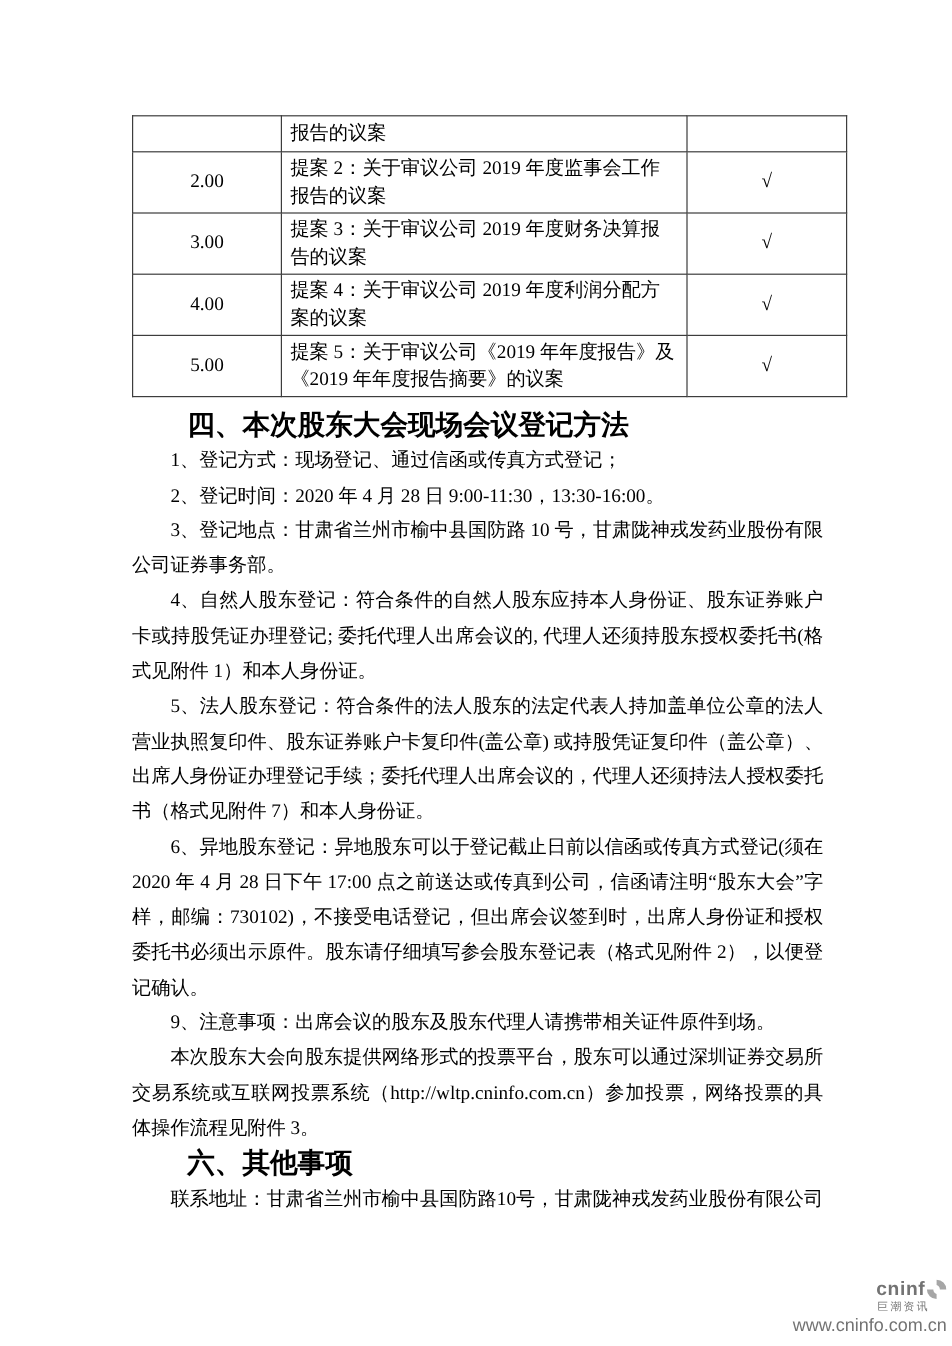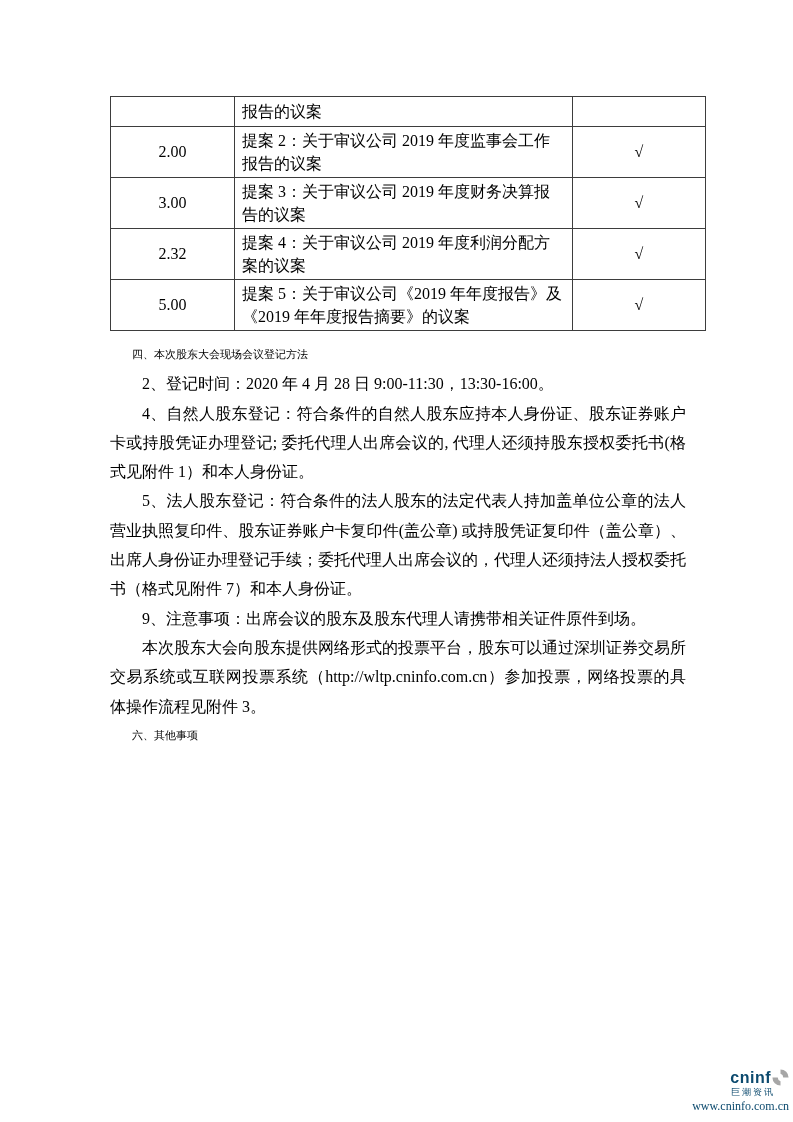--- a/index.html
+++ b/index.html
@@ -38,22 +38,22 @@
   td.col-code   { width: 121px; text-align: center; }
   td.col-prop   { width: 322px; text-align: left; padding: 2px 8px 2px 7px; line-height: 23px; }
   td.col-vote   { width: 130px; text-align: center; }
   tr.row-short  { height: 30px; }
   tr.row-tall   { height: 46px; }
   
   .sections {
     margin-top: 9px;
   }
   .sections .heading {
-    font-weight: normal;
-    font-size: 11px;
+    font-weight: bold;
+    font-size: 23px;
     line-height: 29.3px;
     text-indent: 2em;
     margin: 0;
   }
   .sections p.para {
     font-size: 16px;
     line-height: 29.3px;
     text-indent: 2em;
     text-align: justify;
     margin: 0;
@@ -61,21 +61,21 @@
   .sections p.para.no-justify {
     text-align: left;
   }
   
   .cninfo-logo {
     position: absolute;
     right: 4px;
     bottom: 10px;
     text-align: right;
     font-family: "Liberation Sans", "DejaVu Sans", sans-serif;
-    color: #0c4a6e;
+    color: #737373;
     line-height: 1;
     user-select: none;
   }
   .cninfo-logo .brand-row {
     display: flex;
     align-items: center;
     justify-content: flex-end;
     gap: 1px;
   }
   .cninfo-logo .brand {
@@ -83,23 +83,22 @@
     font-size: 16px;
     letter-spacing: 0.5px;
   }
   .cninfo-logo .brand-cn {
     font-size: 9px;
     letter-spacing: 2px;
     margin-top: 2px;
     margin-right: 14px;
   }
   .cninfo-logo .url {
-    font-size: 12px;
+    font-size: 15px;
     margin-top: 3px;
-    font-family: Liberation Serif, serif;
   }
 </style>
 </head>
 <body>
 
 <div class="page">
 
   <div class="content">
 
     <table class="proposals">
@@ -113,43 +112,47 @@
           <td class="col-code">2.00</td>
           <td class="col-prop">提案 2：关于审议公司 2019 年度监事会工作报告的议案</td>
           <td class="col-vote">√</td>
         </tr>
         <tr class="row-tall">
           <td class="col-code">3.00</td>
           <td class="col-prop">提案 3：关于审议公司 2019 年度财务决算报告的议案</td>
           <td class="col-vote">√</td>
         </tr>
         <tr class="row-tall">
-          <td class="col-code">2.32</td>
+          <td class="col-code">4.00</td>
           <td class="col-prop">提案 4：关于审议公司 2019 年度利润分配方案的议案</td>
           <td class="col-vote">√</td>
         </tr>
         <tr class="row-tall">
           <td class="col-code">5.00</td>
           <td class="col-prop">提案 5：关于审议公司《2019 年年度报告》及《2019 年年度报告摘要》的议案</td>
           <td class="col-vote">√</td>
         </tr>
       </tbody>
     </table>
 
     <div class="sections">
 
       <h3 class="heading">四、本次股东大会现场会议登记方法</h3>
+      <p class="para">1、登记方式：现场登记、通过信函或传真方式登记；</p>
       <p class="para">2、登记时间：2020 年 4 月 28 日 9:00-11:30，13:30-16:00。</p>
+      <p class="para">3、登记地点：甘肃省兰州市榆中县国防路 10 号，甘肃陇神戎发药业股份有限公司证券事务部。</p>
       <p class="para">4、自然人股东登记：符合条件的自然人股东应持本人身份证、股东证券账户卡或持股凭证办理登记; 委托代理人出席会议的, 代理人还须持股东授权委托书(格式见附件 1）和本人身份证。</p>
       <p class="para">5、法人股东登记：符合条件的法人股东的法定代表人持加盖单位公章的法人营业执照复印件、股东证券账户卡复印件(盖公章) 或持股凭证复印件（盖公章）、出席人身份证办理登记手续；委托代理人出席会议的，代理人还须持法人授权委托书（格式见附件 7）和本人身份证。</p>
+      <p class="para">6、异地股东登记：异地股东可以于登记截止日前以信函或传真方式登记(须在 2020 年 4 月 28 日下午 17:00 点之前送达或传真到公司，信函请注明“股东大会”字样，邮编：730102)，不接受电话登记，但出席会议签到时，出席人身份证和授权委托书必须出示原件。股东请仔细填写参会股东登记表（格式见附件 2），以便登记确认。</p>
       <p class="para">9、注意事项：出席会议的股东及股东代理人请携带相关证件原件到场。</p>
 
       <p class="para">本次股东大会向股东提供网络形式的投票平台，股东可以通过深圳证券交易所交易系统或互联网投票系统（http://wltp.cninfo.com.cn）参加投票，网络投票的具体操作流程见附件 3。</p>
 
       <h3 class="heading">六、其他事项</h3>
+      <p class="para no-justify">联系地址：甘肃省兰州市榆中县国防路10号，甘肃陇神戎发药业股份有限公司</p>
 
     </div>
   </div>
 
   <div class="cninfo-logo">
     <div class="brand-row">
       <span class="brand">cninf</span>
       <span>
         <svg viewBox="0 0 20 20" width="17" height="17" style="display:block">
           <path d="M10 0.5 A9.5 9.5 0 0 1 19.5 10 L13.2 10 A4.6 4.6 0 0 0 10 5.6 Z" fill="#a6a6a6"></path>

